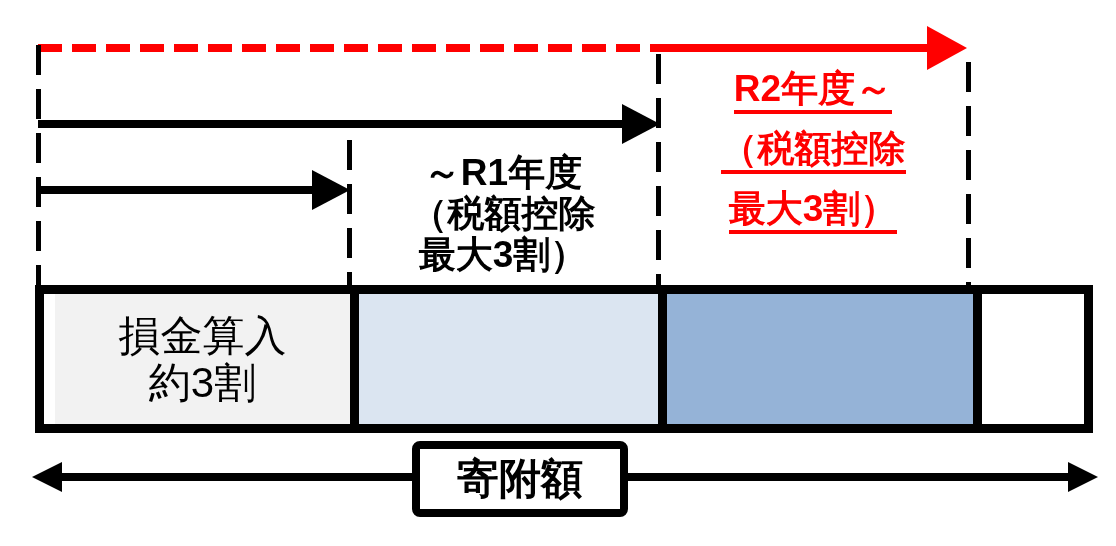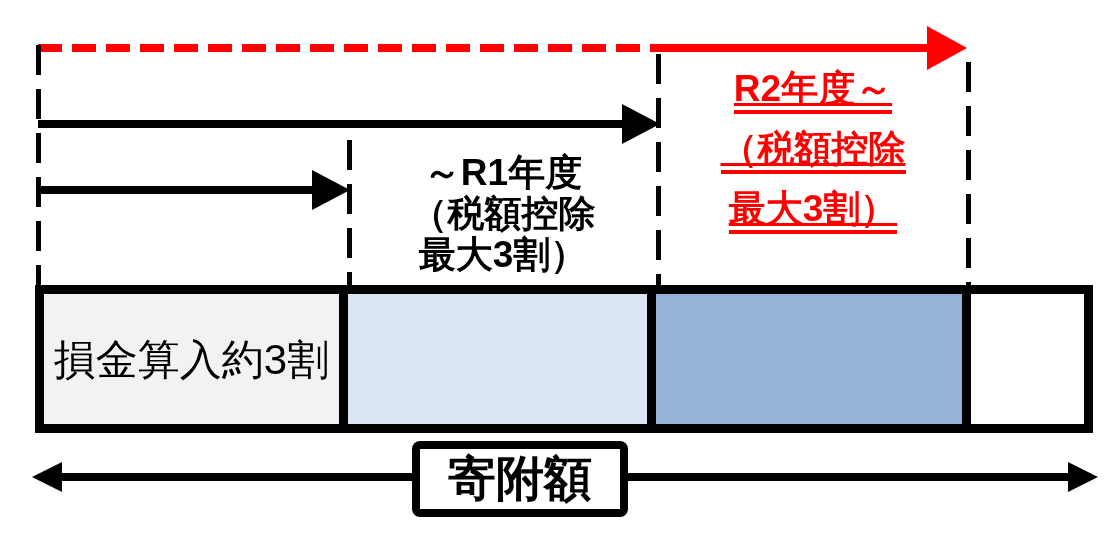--- a/index.html
+++ b/index.html
@@ -71,36 +71,37 @@
   }
   .r2-label {
     left: 660px; top: 62px; width: 306px;
     text-align: center; color: var(--red);
     font-size: 37px; font-weight: 700; line-height: 54px;
     white-space: nowrap;
   }
   .r2-label .u {
     display: inline-block;
     border-bottom: 4px solid var(--red);
-    line-height: 42px; margin-bottom: 8px; text-decoration: underline;
+    line-height: 42px; margin-bottom: 8px;
   }
 
   
   .bar {
     left: 35px; top: 285px; width: 1058px; height: 148px;
     border: 9px solid var(--black);
     display: flex; background: var(--bg);
   }
   .seg { height: 100%; }
   .seg1 {
     width: 304px; background: var(--segment1_fill);
     border-right: 9px solid var(--black);
-    display: flex; flex-direction: row; align-items: center; justify-content: center;
+    display: flex; flex-direction: column; align-items: center; justify-content: center;
     font-size: 42px; font-weight: 500; line-height: 47px; color: var(--black);
     white-space: nowrap;
+    margin-left: 11px;
   }
   .seg2 { width: 308px; background: var(--segment2_fill); border-right: 9px solid var(--black); }
   .seg3 { width: 315px; background: var(--segment3_fill); border-right: 9px solid var(--black); }
   .seg4 { flex: 1; background: var(--segment4_fill); }
 
   
   .b-line { left: 55px; top: 473px; width: 1020px; height: 8px; background: var(--black); }
   .b-head-left {
     left: 32px; top: 462px; width: 0; height: 0;
     border-right: 30px solid var(--black);
@@ -112,21 +113,21 @@
     border-left: 30px solid var(--black);
     border-top: 15px solid transparent;
     border-bottom: 15px solid transparent;
   }
   .donation-box {
     left: 412px; top: 441px; width: 216px; height: 76px;
     background: var(--bg);
     border: 8px solid var(--black);
     border-radius: 8px;
     display: flex; align-items: center; justify-content: center;
-    font-size: 48px; font-weight: 700; color: var(--black);
+    font-size: 42px; font-weight: 700; color: var(--black);
     z-index: 5; white-space: nowrap;
   }
 </style>
 </head>
 <body>
 
 <div class="canvas">
 
   <div class="abs red-dash"></div>
   <div class="abs red-solid"></div>

